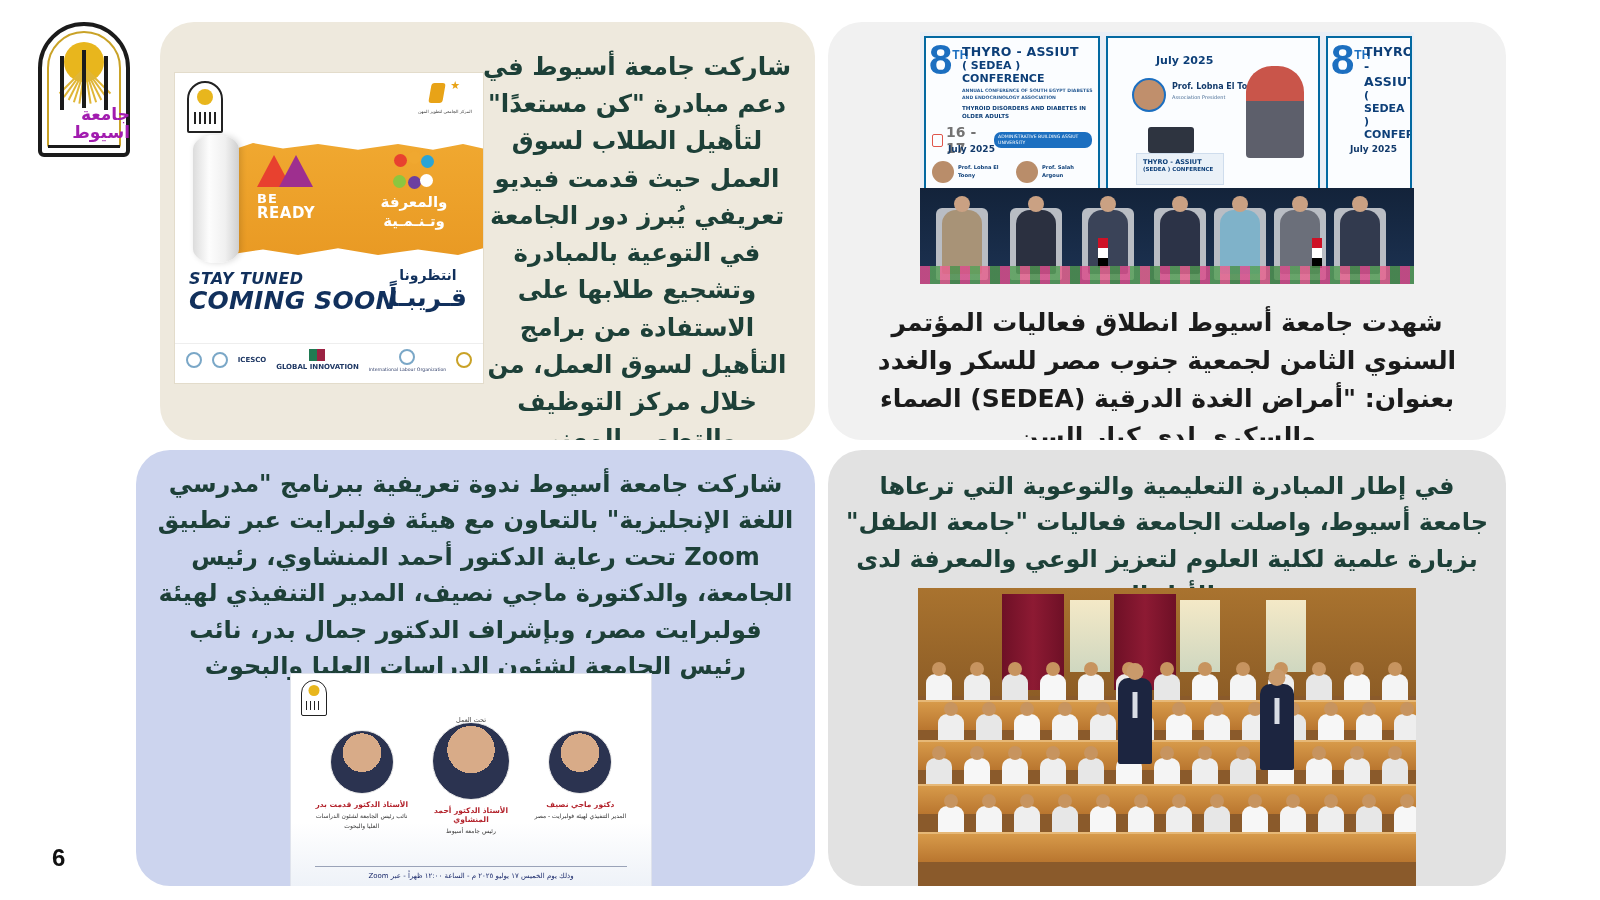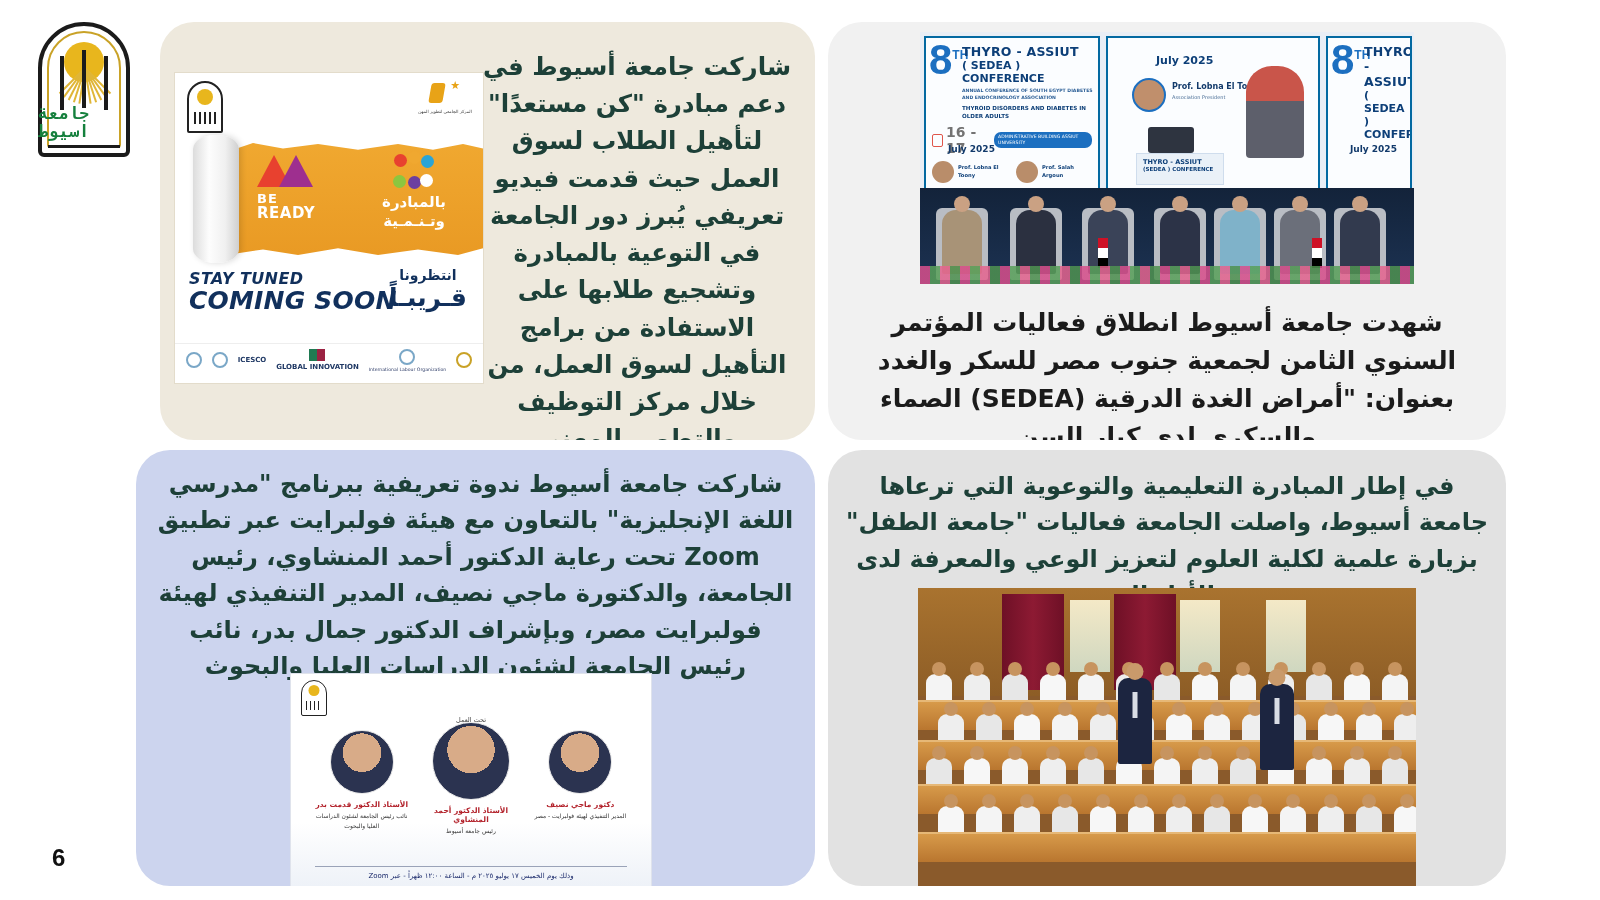--- a/index.html
+++ b/index.html
@@ -41,22 +41,22 @@
     position: absolute; left: 50%; top: 0; width: 2px; height: 36px;
     background: #e0b637; transform-origin: top center; display: block;
   }
   .uni-logo .pillar {
     position: absolute; width: 4px; background: #1b1b1b; top: 34px; height: 54px;
   }
   .uni-logo .pillar.l { left: 22px; }
   .uni-logo .pillar.r { right: 22px; }
   .uni-logo .pillar.c { left: 50%; margin-left: -2px; top: 28px; height: 58px; }
   .uni-logo .word {
-    position: absolute; left: 0; right: 0; text-align: left;
-    color: #15803d; font-weight: 700; line-height: 1; font-family: Liberation Mono, monospace;
+    position: absolute; left: 0; right: 0; text-align: right;
+    color: #a21caf; font-weight: 700; line-height: 1;
   }
   .uni-logo .word.w1 { top: 84px; font-size: 17px; letter-spacing: -1px; }
   .uni-logo .word.w2 { top: 102px; font-size: 17px; letter-spacing: -1px; }
   .uni-logo .base {
     position: absolute; left: 10px; right: 10px; bottom: 9px; height: 3px; background: #1b1b1b;
   }
 
   
   .page-number {
     position: absolute; left: 52px; bottom: 28px;
@@ -395,21 +395,21 @@
         </div>
         <div class="pr-arabic-brand">
           <div class="people">
             <span class="a1"></span>
               <span class="a2"></span>
               <span class="a3"></span>
             <span class="a4"></span>
               <span class="a5"></span>
               <span class="a6"></span>
           </div>
-          <div class="w">بالمبادرة</div>
+          <div class="w">والمعرفة</div>
           <div class="w">وتـنـمـية</div>
         </div>
       </div>
 
       <div class="pr-soon">
         <div class="s1">STAY TUNED</div>
         <div class="s2">COMING SOON</div>
       </div>
       <div class="pr-soon-ar">
         <div class="s1">انتظرونا</div>

